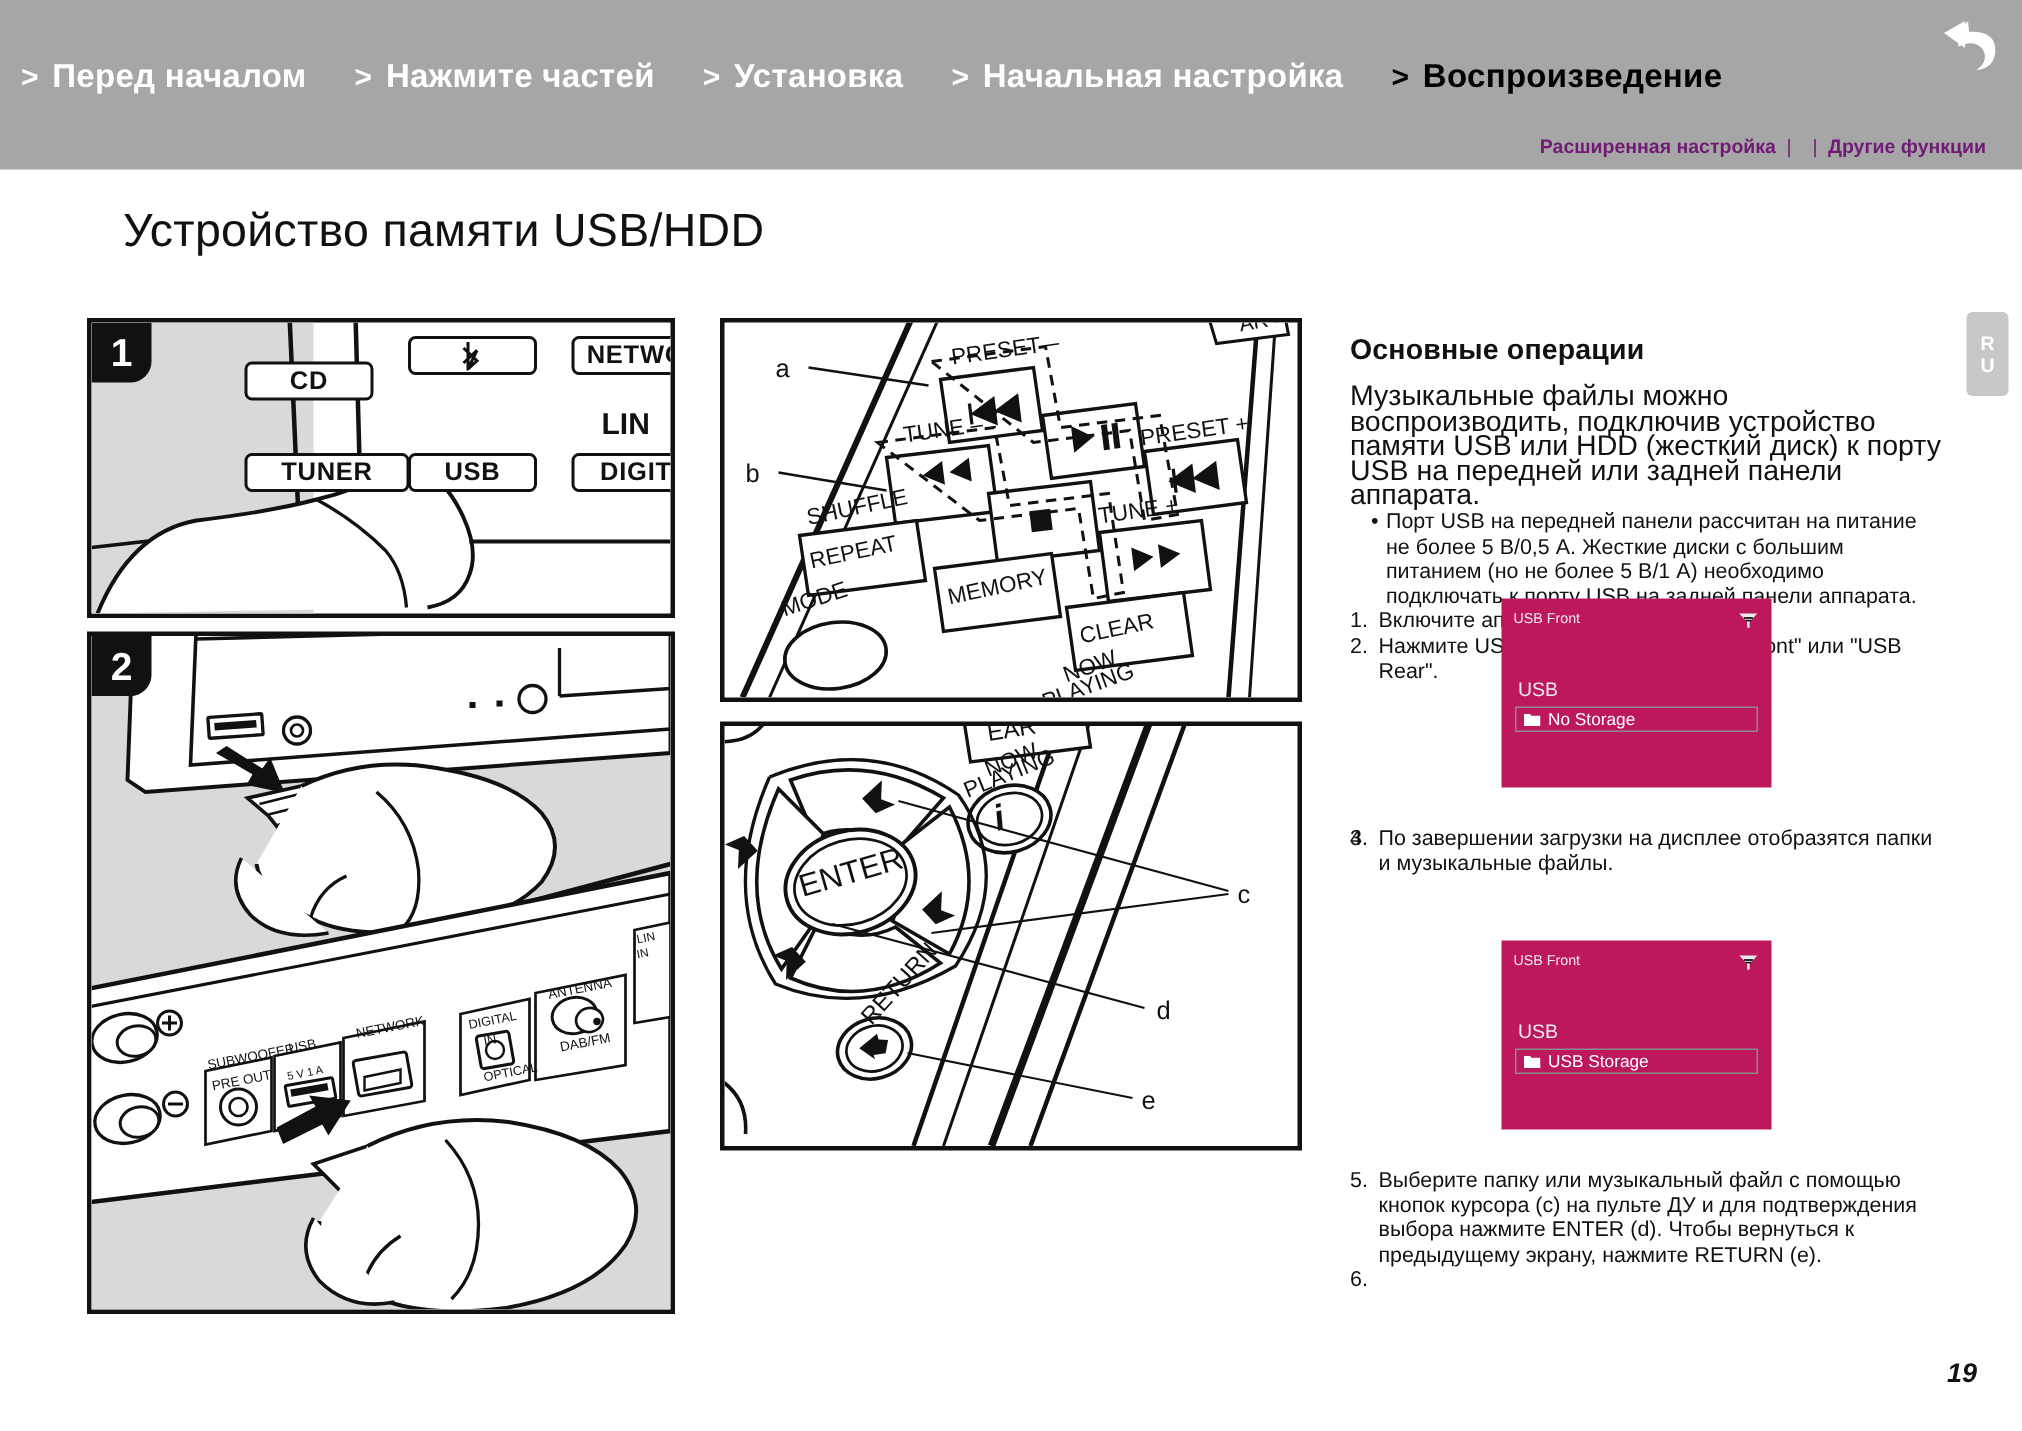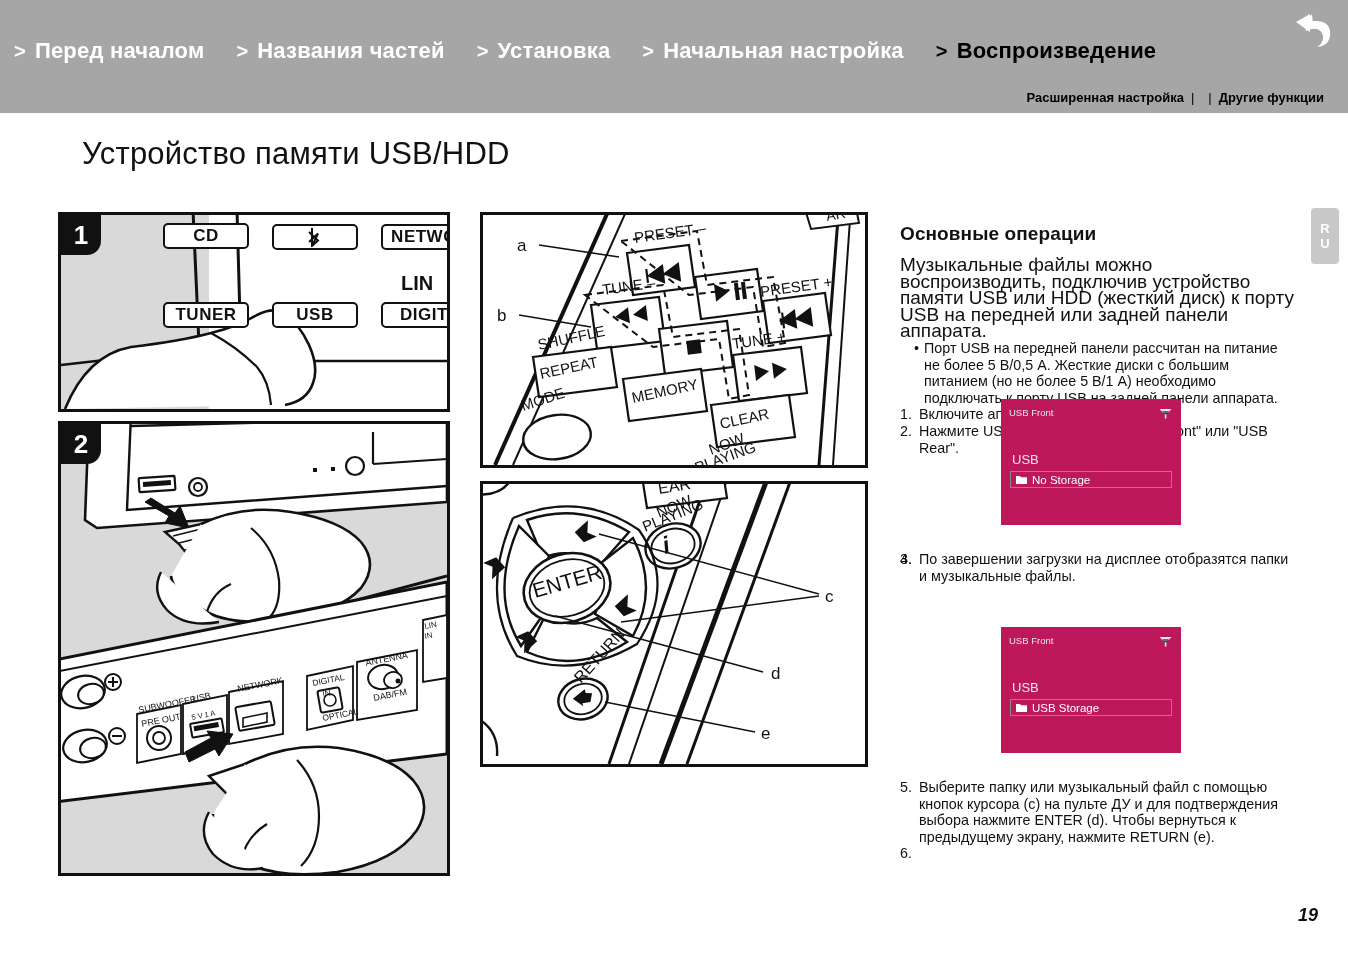--- a/index.html
+++ b/index.html
@@ -26,21 +26,21 @@
     font-size:22px; font-weight:bold; color:#ffffff;
     margin-right:32px;
     letter-spacing:0.2px;
   }
   .nav-item .chev { margin-right:9px; font-size:20px; font-weight:bold; }
   .nav-item.active { color:#000000; }
 
   .subnav {
     position:absolute; right:24px; top:90px;
     display:flex; align-items:center;
-    font-size:13px; color:#000000; font-weight:bold;
+    font-size:13px; color:#701a75; font-weight:bold;
     white-space:nowrap;
   }
   .subnav .sep { margin:0 7px; font-weight:normal; }
 
   .backbtn {
     position:absolute; right:14px; top:10px;
     width:46px; height:42px;
   }
 
   
@@ -172,21 +172,21 @@
 
   <div class="header">
 
     <div class="nav">
       <div class="nav-item">
         <span class="chev">&gt;</span>
         <span>Перед началом</span>
       </div>
       <div class="nav-item">
         <span class="chev">&gt;</span>
-        <span>Названия частей</span>
+        <span>Нажмите частей</span>
       </div>
       <div class="nav-item">
         <span class="chev">&gt;</span>
         <span>Установка</span>
       </div>
       <div class="nav-item">
         <span class="chev">&gt;</span>
         <span>Начальная настройка</span>
       </div>
       <div class="nav-item active">
@@ -224,35 +224,35 @@
       <path d="M176 -5 L180 140" stroke="#111" stroke-width="3" fill="none"></path>
 
       <path d="M0 150 L132 135" stroke="#111" stroke-width="2.5" fill="none"></path>
 
       <path d="M4 194 Q26 140 70 132 Q120 126 150 118 Q176 112 196 100 Q212 92 222 98
                Q238 108 248 130 Q258 152 252 168 Q246 186 224 190" stroke="#111" stroke-width="2.6" fill="#fff"></path>
       <path d="M150 118 Q176 132 196 152 Q208 166 210 190" stroke="#111" stroke-width="2.2" fill="none"></path>
       <path d="M252 146 L386 146" stroke="#111" stroke-width="2.6" fill="none"></path>
     </svg>
 
-    <div class="rbtn" style="left:102px; top:8px; width:86px; height:26px;">
+    <div class="rbtn" style="left:102px; top:26px; width:86px; height:26px;">
       <span>CD</span>
     </div>
     <div class="rbtn" style="left:211px; top:9px; width:86px; height:26px;">
       <svg width="14" height="20" viewBox="0 0 14 20">
         <path d="M4 1 L4 19 L10 13.5 L1 5 M4 19 L10 6.5 L1 15" stroke="#111" stroke-width="2" fill="none" stroke-linejoin="miter"></path>
       </svg>
     </div>
     <div class="rbtn" style="left:320px; top:9px; width:86px; height:26px;">
       <span>NETWO</span>
     </div>
 
     <div class="p1-label" style="left:340px; top:57px; font-size:20px;">LIN</div>
 
-    <div class="rbtn" style="left:102px; top:87px; width:86px; height:26px;">
+    <div class="rbtn" style="left:102px; top:87px; width:110px; height:26px;">
       <span>TUNER</span>
     </div>
     <div class="rbtn" style="left:211px; top:87px; width:86px; height:26px;">
       <span>USB</span>
     </div>
     <div class="rbtn" style="left:320px; top:87px; width:86px; height:26px;">
       <span>DIGIT</span>
     </div>
 
     <div class="step-badge">1</div>

